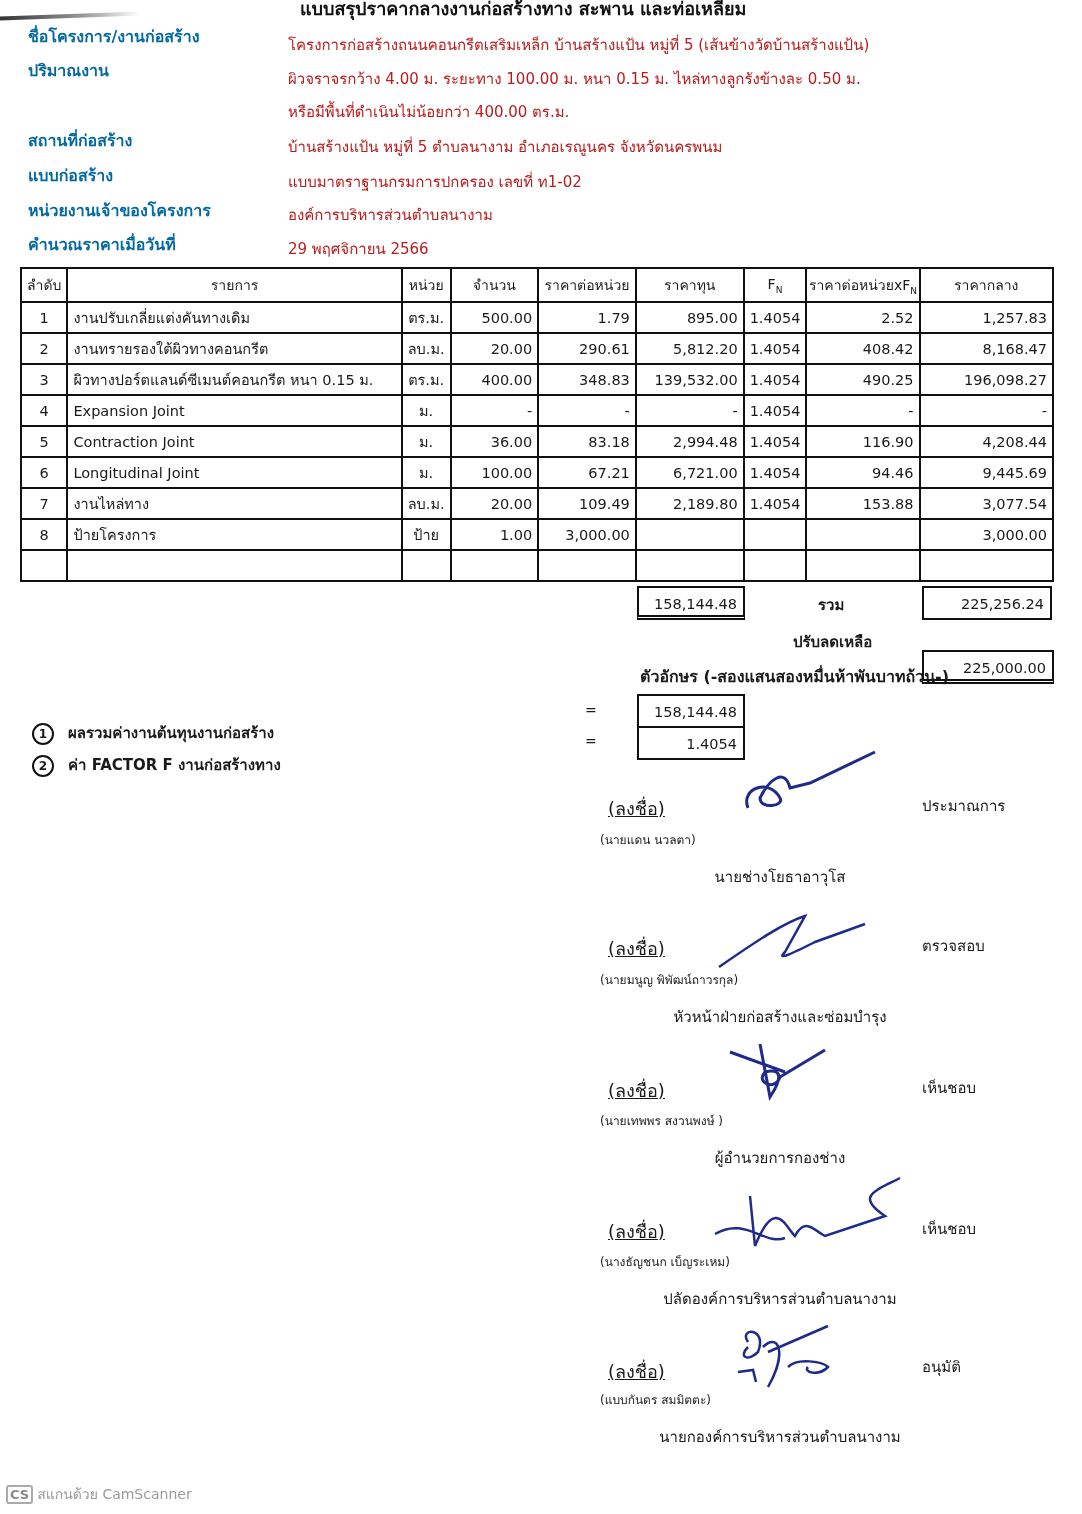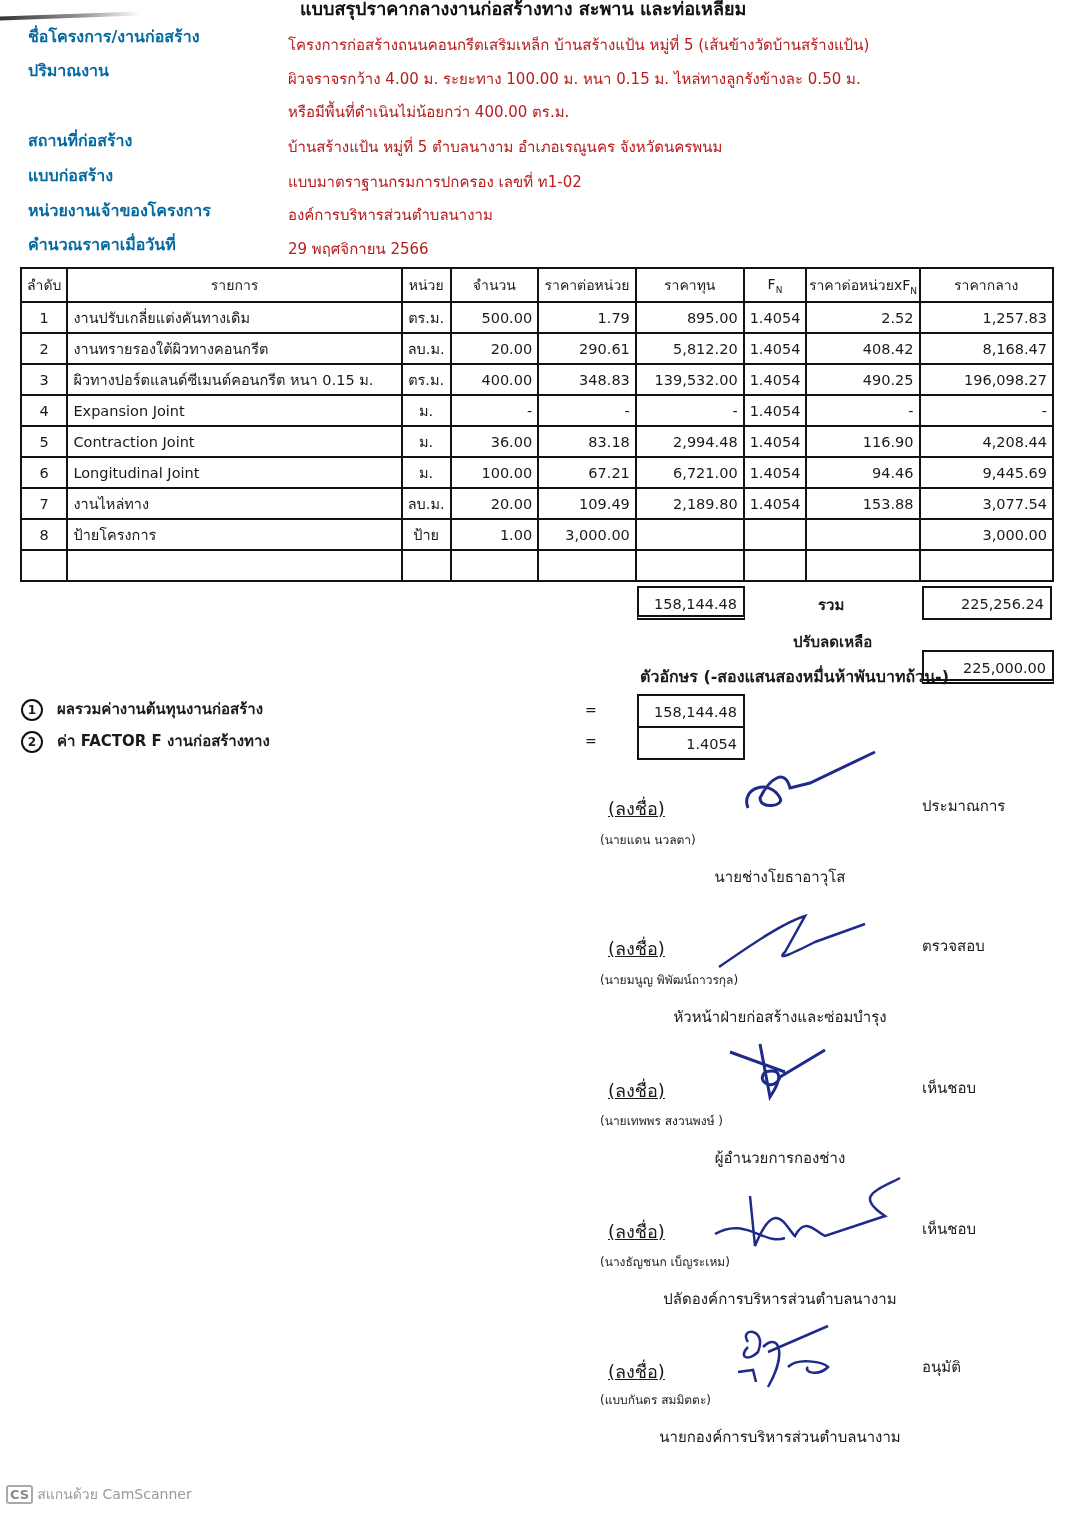--- a/index.html
+++ b/index.html
@@ -26,21 +26,21 @@
   td.r { text-align:right; }
   td.l { text-align:left; }
   sub { font-size:9px; }
 
   .box { position:absolute; border:2px solid #111; font-size:14.5px; text-align:right; padding:0 6px; box-sizing:border-box; line-height:32px; height:34px; }
   .dbl { border-bottom:5px double #111; }
   .sumlabel { font-size:15px; font-weight:bold; }
   .words { left:640px; top:664px; font-size:16px; font-weight:bold; }
 
   .circ { display:inline-block; width:18px; height:18px; border:2px solid #111; border-radius:50%; text-align:center; line-height:18px; font-size:12px; font-weight:bold; margin-right:14px; }
-  .item { left:21px; font-size:15px; font-weight:bold; }
+  .item { left:32px; font-size:15px; font-weight:bold;margin-top:24px; }
   .eq { left:585px; font-size:14px; }
 
   .sig-pre { left:608px; font-size:18px;text-decoration:underline; }
   .sig-role { left:922px; font-size:15px; }
   .sig-name { font-size:12px; text-align:left; width:360px; left:600px; }
   .sig-pos { font-size:15px; text-align:center; width:360px; left:600px; }
   svg.sig { position:absolute; }
 
   .cs { left:6px; top:1483px; font-size:14px; color:#9a9a9a; }
   .cs .logo { display:inline-block; border:2px solid #aaa; border-radius:3px; padding:0 2px; font-weight:bold; color:#888; margin-right:4px; font-size:13px; }

